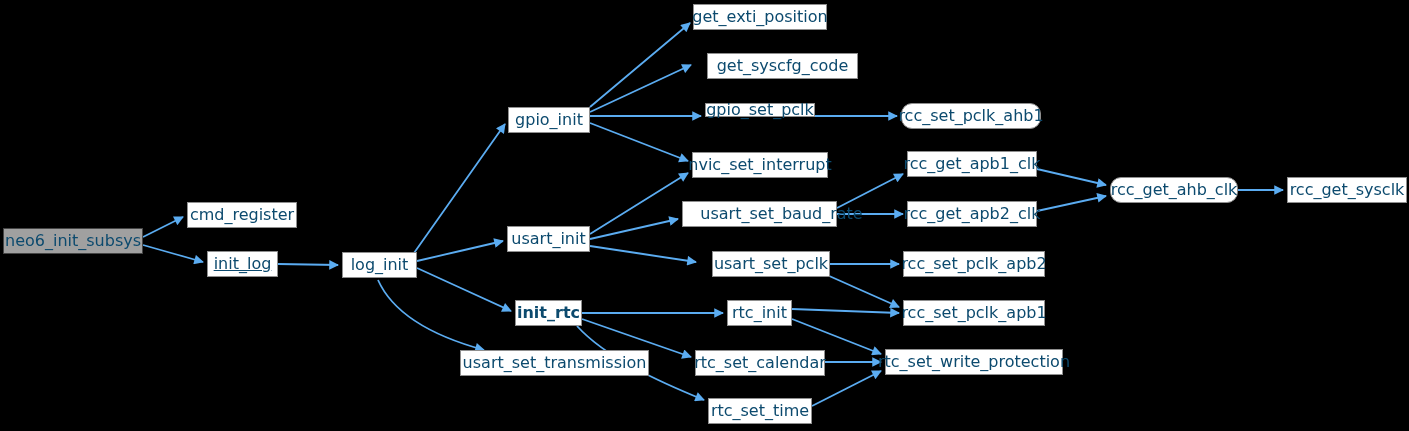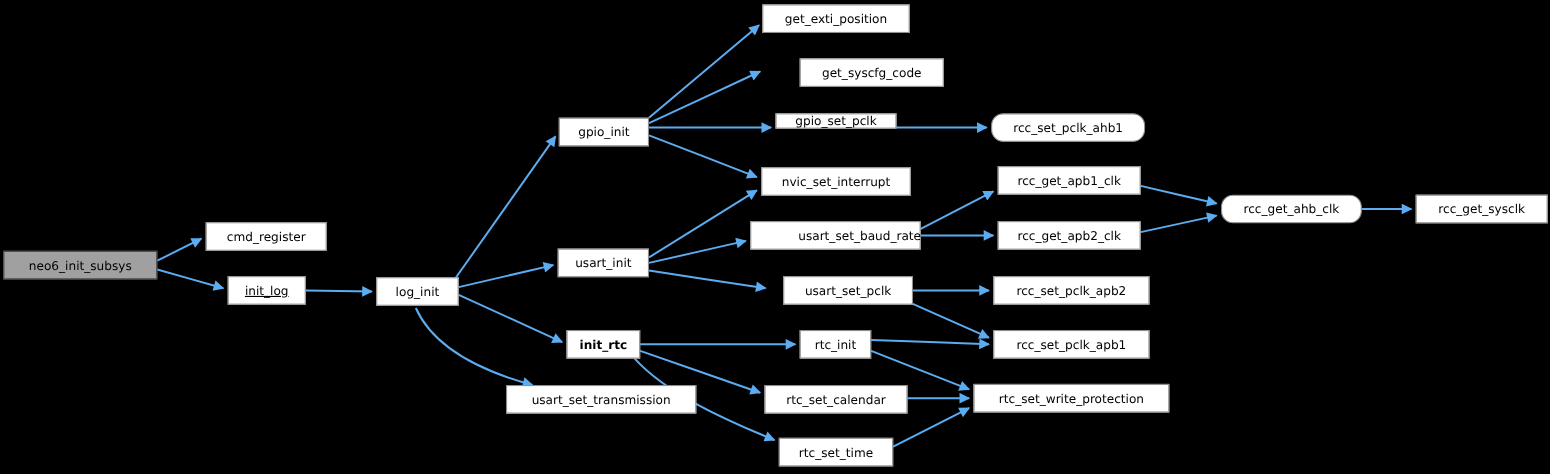--- a/index.html
+++ b/index.html
@@ -26,22 +26,22 @@
   }
   .edge {
     fill: none;
     stroke-width: 1.8px;
   }
   .node {
     position: absolute;
     box-sizing: border-box;
     background: #ffffff;
     border: 1.5px solid #8f8f8f;
-    color: #000000;
-    font-size: 11px;
+    color: #0c4a6e;
+    font-size: 16px;
     line-height: 1;
     display: flex;
     align-items: center;
     justify-content: center;
     white-space: nowrap;
     cursor: pointer;
   }
   .node.root {
     background: #a0a0a0;
     border: 1.5px solid #454545;
@@ -91,23 +91,23 @@
       </g>
   </svg>
   <div id="node-layer">
       <div class="node root" style="left: 3px; top: 228px; width: 140px; height: 26px;">neo6_init_subsys</div>
       <div class="node" style="left: 187px; top: 202px; width: 110px; height: 26px;">cmd_register</div>
       <div class="node" style="left: 207px; top: 251px; width: 71px; height: 26px; text-decoration: underline;">init_log</div>
       <div class="node" style="left: 342px; top: 252px; width: 75px; height: 26px;">log_init</div>
       <div class="node" style="left: 508px; top: 107px; width: 82px; height: 26px;">gpio_init</div>
       <div class="node" style="left: 507px; top: 226px; width: 83px; height: 26px;">usart_init</div>
       <div class="node" style="left: 515px; top: 300px; width: 67px; height: 26px; font-weight: bold;">init_rtc</div>
-      <div class="node" style="left: 460px; top: 350px; width: 173px; height: 26px;">usart_set_transmission</div>
+      <div class="node" style="left: 460px; top: 350px; width: 189px; height: 26px;">usart_set_transmission</div>
       <div class="node" style="left: 693px; top: 4px; width: 134px; height: 26px;">get_exti_position</div>
-      <div class="node" style="left: 727px; top: 53px; width: 131px; height: 26px;">get_syscfg_code</div>
+      <div class="node" style="left: 707px; top: 53px; width: 151px; height: 26px;">get_syscfg_code</div>
       <div class="node" style="left: 705px; top: 103px; width: 110px; height: 14px;">gpio_set_pclk</div>
       <div class="node" style="left: 692px; top: 152px; width: 136px; height: 26px;">nvic_set_interrupt</div>
       <div class="node" style="left: 682px; top: 201px; width: 155px; height: 26px; padding-left: 44px;">usart_set_baud_rate</div>
       <div class="node" style="left: 700px; top: 251px; width: 118px; height: 26px; margin-left: 12px;">usart_set_pclk</div>
       <div class="node" style="left: 727px; top: 300px; width: 65px; height: 26px;">rtc_init</div>
       <div class="node" style="left: 695px; top: 350px; width: 130px; height: 26px;">rtc_set_calendar</div>
       <div class="node" style="left: 708px; top: 398px; width: 104px; height: 26px;">rtc_set_time</div>
       <div class="node" style="left: 901px; top: 103px; width: 140px; height: 26px; border-radius: 11px;">rcc_set_pclk_ahb1</div>
       <div class="node" style="left: 907px; top: 151px; width: 130px; height: 26px;">rcc_get_apb1_clk</div>
       <div class="node" style="left: 907px; top: 201px; width: 130px; height: 26px;">rcc_get_apb2_clk</div>

